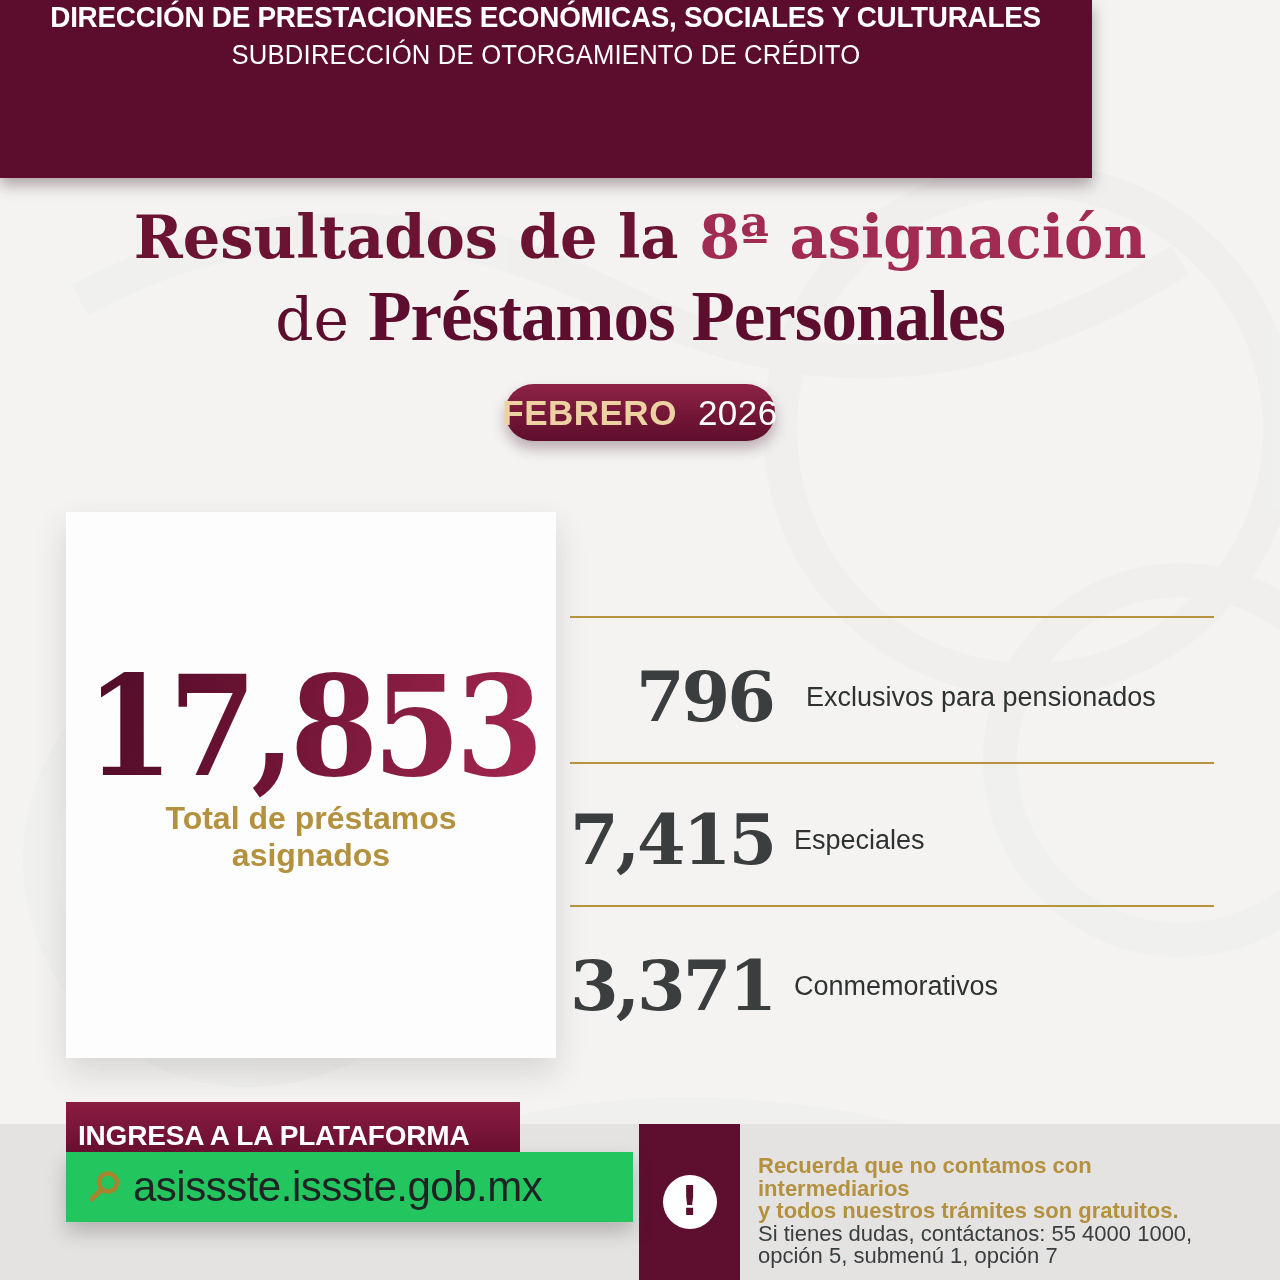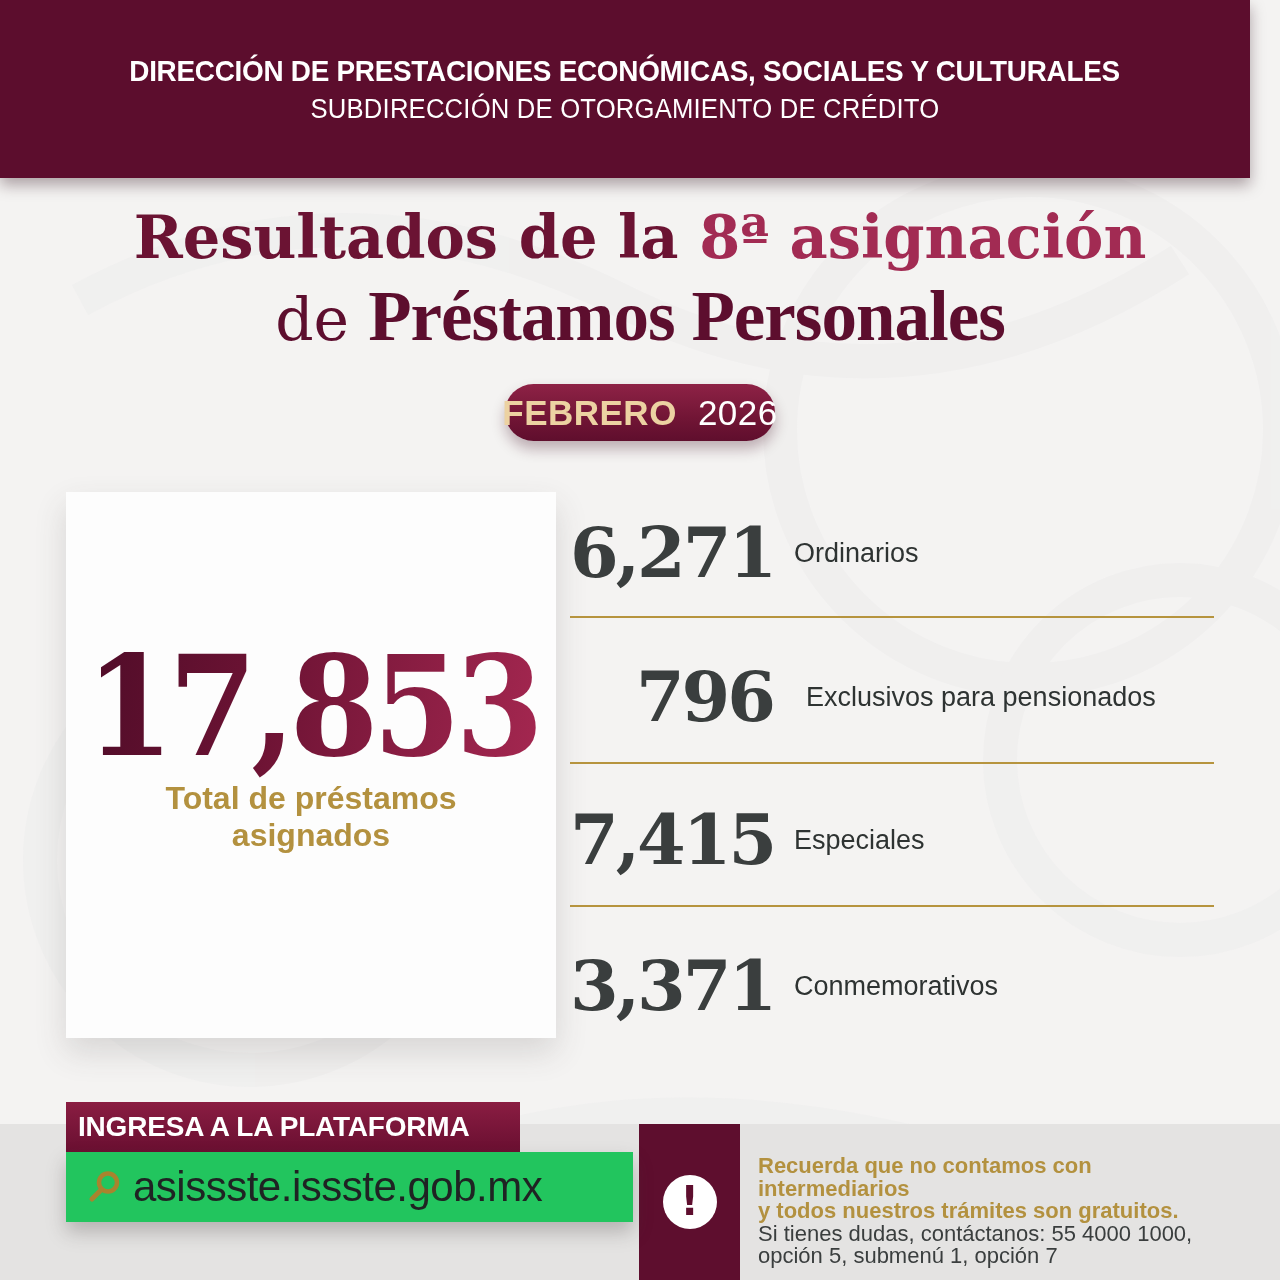--- a/index.html
+++ b/index.html
@@ -4,22 +4,22 @@
 <style>
   html,body{margin:0;padding:0;}
   body{width:1280px;height:1280px;position:relative;overflow:hidden;
        background:#f4f3f2;font-family:"Liberation Sans",sans-serif;}
   .stage{position:absolute;inset:0;width:1280px;height:1280px;}
 
   
   .bg-pattern{position:absolute;inset:0;pointer-events:none;}
 
   
-  .header{position:absolute;left:0;top:0;width:1250px;height:178px;background:#5c0d2d;
-          display:flex;flex-direction:column;align-items:center;justify-content:center;
+  .header{position:absolute;left:0;top:0;width:1092px;height:178px;background:#5c0d2d;
+          display:flex;flex-direction:column;align-items:center;justify-content:flex-start;
           box-shadow:0 7px 14px rgba(40,8,20,.35);z-index:5;}
   .header .l1{color:#fff;font-weight:bold;font-size:30px;letter-spacing:-.3px;
               display:inline-block;transform:scaleX(.93);white-space:nowrap;}
   .header .l2{color:#fff;font-weight:400;font-size:27px;letter-spacing:.2px;margin-top:6px;
               display:inline-block;transform:scaleX(.95);white-space:nowrap;}
 
   
   .title{position:absolute;left:0;top:205px;width:1280px;text-align:center;z-index:3;
          font-family:"DejaVu Serif",serif;}
   .title .row1{font-size:59px;font-weight:bold;line-height:66px;color:#6b1333;white-space:nowrap;}
@@ -31,21 +31,21 @@
   
   .badge{position:absolute;left:50%;top:384px;transform:translateX(-50%);
          width:270px;height:57px;border-radius:29px;
          background:linear-gradient(180deg,#8e2246 0%,#711535 60%,#5f0e2d 100%);
          box-shadow:0 8px 14px rgba(60,10,30,.30);
          display:flex;align-items:center;justify-content:center;z-index:3;}
   .badge .month{color:#ecd2a2;font-weight:bold;font-size:35px;letter-spacing:.5px;}
   .badge .year{color:#ffffff;font-weight:500;font-size:35px;margin-left:21px;letter-spacing:.5px;}
 
   
-  .card{position:absolute;left:66px;top:492px;width:490px;height:546px;background:#fdfdfd;
+  .card{position:absolute;left:66px;top:512px;width:490px;height:546px;background:#fdfdfd;
         box-shadow:0 14px 30px rgba(70,60,60,.16);z-index:2;}
   .total-value{position:absolute;left:0;top:140px;width:100%;height:150px;line-height:150px;
                text-align:center;font-family:"DejaVu Serif",serif;font-weight:bold;
                font-size:138px;letter-spacing:-6px;color:#7a1336;white-space:nowrap;
                transform:scaleX(.92);}
   @supports ((-webkit-background-clip:text) or (background-clip:text)){
     .total-value{background:linear-gradient(100deg,#4f0c28 0%,#6d1334 40%,#a42750 100%);
                  -webkit-background-clip:text;background-clip:text;
                  -webkit-text-fill-color:transparent;color:transparent;}
   }
@@ -58,21 +58,21 @@
             font-size:70px;line-height:70px;letter-spacing:-3px;color:#3a3e3e;flex:none;}
   .row .lbl{margin-left:21px;font-size:27px;line-height:30px;color:#2e3332;max-width:360px;}
   .r1{top:513px;} .r2{top:657px;gap:12px;} .r3{top:800px;} .r4{top:946px;}
   .divider{position:absolute;left:570px;width:644px;height:2px;background:#b6943e;z-index:2;}
   .d1{top:616px;} .d2{top:762px;} .d3{top:905px;}
 
   
   .gray-strip{position:absolute;left:0;top:1124px;width:1280px;height:156px;background:#e4e3e2;z-index:1;}
   .cta-tab{position:absolute;left:66px;top:1102px;width:454px;height:50px;
            background:linear-gradient(180deg,#8a1d42 0%,#731336 70%,#6a1031 100%);
-           display:flex;align-items:center;z-index:4;}
+           display:flex;align-items:flex-end;z-index:4;}
   .cta-tab span{color:#fff;font-weight:bold;font-size:28px;letter-spacing:-.2px;margin-left:12px;white-space:nowrap;}
   .url-bar{position:absolute;left:66px;top:1152px;width:567px;height:70px;background:#22c55e;
            box-shadow:0 10px 18px rgba(60,55,55,.28);display:flex;align-items:center;z-index:4;}
   .url-bar .mag{flex:none;margin-left:20px;width:36px;height:36px;}
   .url-bar .url{margin-left:11px;font-size:42px;color:#1f2323;letter-spacing:-.5px;white-space:nowrap;}
 
   .alert-panel{position:absolute;left:639px;top:1124px;width:101px;height:156px;background:#5e0e2e;z-index:3;
                display:flex;align-items:center;justify-content:center;}
   .alert-circle{width:54px;height:54px;border-radius:50%;background:#ffffff;
                 display:flex;align-items:center;justify-content:center;}
@@ -114,24 +114,20 @@
   </div>
 
   <div class="card">
     <div class="total-value">17,853</div>
     <div class="total-label">
       <div>Total de préstamos</div>
       <div>asignados</div>
     </div>
   </div>
 
-  <div class="row r1">
-    <div class="num">6,271</div>
-    <div class="lbl">Ordinarios</div>
-  </div>
   <div class="divider d1"></div>
 
   <div class="row r2">
     <div class="num">796</div>
     <div class="lbl">Exclusivos para pensionados</div>
   </div>
   <div class="divider d2"></div>
 
   <div class="row r3">
     <div class="num">7,415</div>

